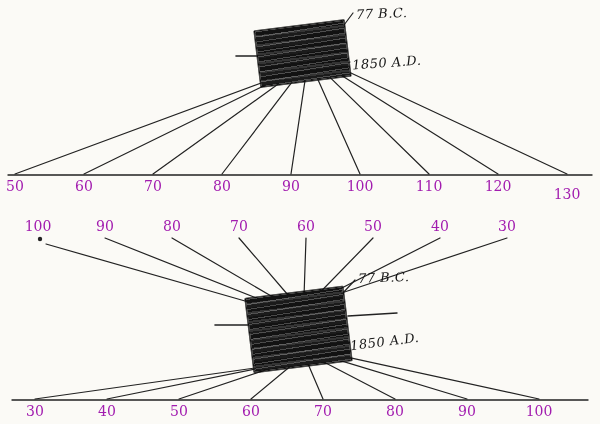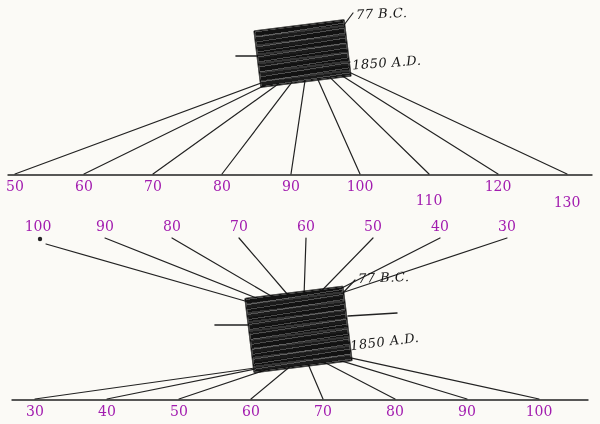--- a/index.html
+++ b/index.html
@@ -95,23 +95,23 @@
   <div class="lbl lbl-bc-bottom">77 B.C.</div>
   <div class="lbl lbl-ad-bottom">1850 A.D.</div>
 
   <div id="scale-top-diagram" class="scale-layer">
       <span class="num" style="left: 15px; top: 178px;">50</span>
       <span class="num" style="left: 84px; top: 178px;">60</span>
       <span class="num" style="left: 153px; top: 178px;">70</span>
       <span class="num" style="left: 222px; top: 178px;">80</span>
       <span class="num" style="left: 291px; top: 178px;">90</span>
       <span class="num" style="left: 360px; top: 178px;">100</span>
-      <span class="num" style="left: 429px; top: 192px;">110</span>
+      <span class="num" style="left: 429px; top: 178px;">110</span>
       <span class="num" style="left: 498px; top: 178px;">120</span>
-      <span class="num" style="left: 567px; top: 194px;">130</span>
+      <span class="num" style="left: 567px; top: 186px;">130</span>
     </div>
   <div id="scale-bottom-top" class="scale-layer">
       <span class="num" style="left: 38px; top: 218px;">100</span>
       <span class="num" style="left: 105px; top: 218px;">90</span>
       <span class="num" style="left: 172px; top: 218px;">80</span>
       <span class="num" style="left: 239px; top: 218px;">70</span>
       <span class="num" style="left: 306px; top: 218px;">60</span>
       <span class="num" style="left: 373px; top: 218px;">50</span>
       <span class="num" style="left: 440px; top: 218px;">40</span>
       <span class="num" style="left: 507px; top: 218px;">30</span>

